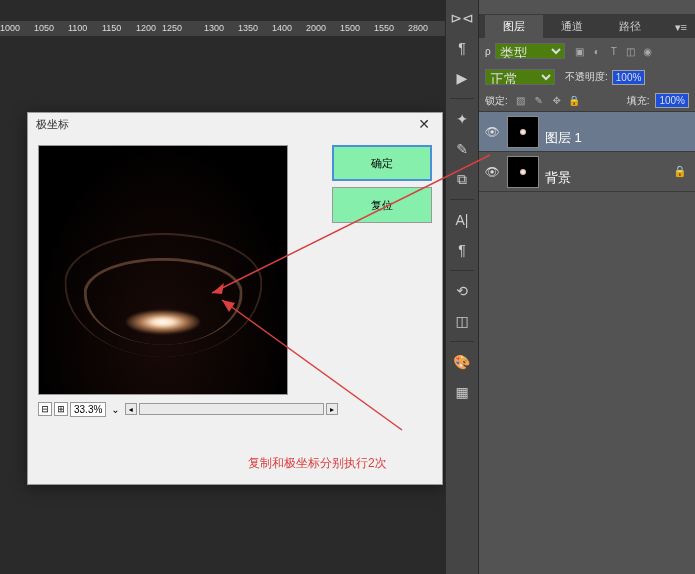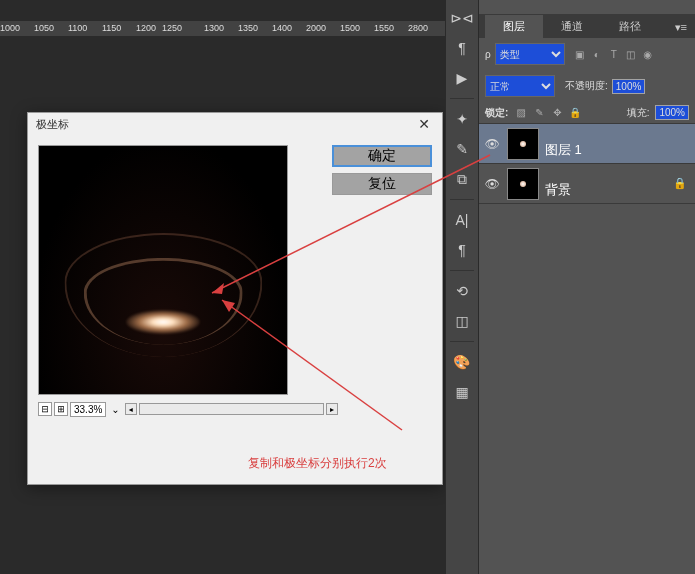--- a/index.html
+++ b/index.html
@@ -46,22 +46,22 @@
     
     .zoom-row { position: absolute; left: 10px; top: 265px; width: 300px; height: 18px; display: flex; align-items: center; gap: 2px; }
     .zoom-btn { width: 14px; height: 14px; border: 1px solid #999; background: #fff; font-size: 9px; display: flex; align-items: center; justify-content: center; cursor: pointer; }
     .zoom-select { font-size: 10px; border: 1px solid #999; padding: 1px 3px; background: #fff; }
     .zoom-chevron { font-size: 10px; padding: 0 3px; }
     .scroll-track { flex: 1; height: 12px; border: 1px solid #999; background: #eaeaea; position: relative; }
     .scroll-arrow { width: 12px; height: 12px; border: 1px solid #999; background: #eaeaea; display: flex; align-items: center; justify-content: center; font-size: 8px; }
     
     .dialog-buttons { position: absolute; right: 10px; top: 10px; display: flex; flex-direction: column; gap: 6px; }
     .dlg-btn {
-      width: 100px; height: 22px; background: #a3a3a3; border: 1px solid #999;
-      font-size: 14px; cursor: pointer; display: flex; align-items: center; justify-content: center;
+      width: 100px; height: 36px; background: #86efac; border: 1px solid #999;
+      font-size: 11px; cursor: pointer; display: flex; align-items: center; justify-content: center;
     }
     .dlg-btn.primary { border: 2px solid #4a90d9; }
     
     .radio-group { position: absolute; left: 10px; top: 300px; font-size: 11px; color: #333; }
     .radio-item { display: flex; align-items: center; gap: 6px; margin-bottom: 6px; }
     .radio-item input { width: 12px; height: 12px; }
     
     .annotation { position: absolute; left: 220px; top: 320px; color: #d94040; font-size: 12px; }
     .arrow-line { stroke: #d94040; stroke-width: 1.5; fill: none; }
     .arrow-head { fill: #d94040; }
@@ -77,29 +77,29 @@
     }
     .tool-sep { width: 24px; height: 1px; background: #333; margin: 2px 0; }
     
     .panel-area { position: absolute; left: 479px; top: 0; width: 216px; height: 574px; background: #535353; }
     .panel-tabs { height: 24px; background: #3a3a3a; display: flex; align-items: flex-end; padding-left: 6px; gap: 0; margin-top: 14px; }
     .panel-tab { padding: 4px 18px; font-size: 11px; color: #ccc; cursor: pointer; }
     .panel-tab.active { background: #535353; color: #fff; }
     .panel-mini-icon { margin-left: auto; padding: 4px 8px; color: #ccc; font-size: 11px; }
     
     .blend-row { display: flex; align-items: center; padding: 5px 6px; gap: 4px; }
-    .blend-row select { flex: 0 0 70px; background: #1d4ed8; color: #ddd; border: 1px solid #666; font-size: 10px; height: 22px; }
+    .blend-row select { flex: 0 0 70px; background: #4d7c0f; color: #ddd; border: 1px solid #666; font-size: 14px; height: 16px; }
     .kind-select { flex: 0 0 60px; background: #444; color: #ddd; border: 1px solid #666; font-size: 10px; height: 18px; }
     .mini-icons { display: flex; gap: 3px; margin-left: 4px; }
     .mini-icons span { width: 14px; height: 14px; color: #aaa; font-size: 10px; display: inline-flex; align-items: center; justify-content: center; }
     .opacity-label { font-size: 10px; color: #ddd; margin-left: 6px; }
     .opacity-val { font-size: 10px; color: #ddd; background: #1d4ed8; border: 1px solid #a3a3a3; padding: 1px 3px; }
     
     .lock-row { display: flex; align-items: center; padding: 3px 6px; gap: 6px; border-bottom: 1px solid #3a3a3a; }
-    .lock-label { font-size: 10px; color: #ddd; font-weight: bold; }
+    .lock-label { font-size: 10px; color: #ddd; }
     .lock-icons { display: flex; gap: 4px; }
     .lock-icons span { width: 14px; height: 14px; color: #aaa; font-size: 10px; display: inline-flex; align-items: center; justify-content: center; }
     .fill-label { font-size: 10px; color: #ddd; margin-left: auto; }
     
     .layers { background: #535353; }
     .layer-row {
       display: flex; align-items: center; height: 40px; padding: 2px 4px;
       border-bottom: 1px solid #3a3a3a; gap: 6px;
     }
     .layer-row.selected { background: #6b798f; }

